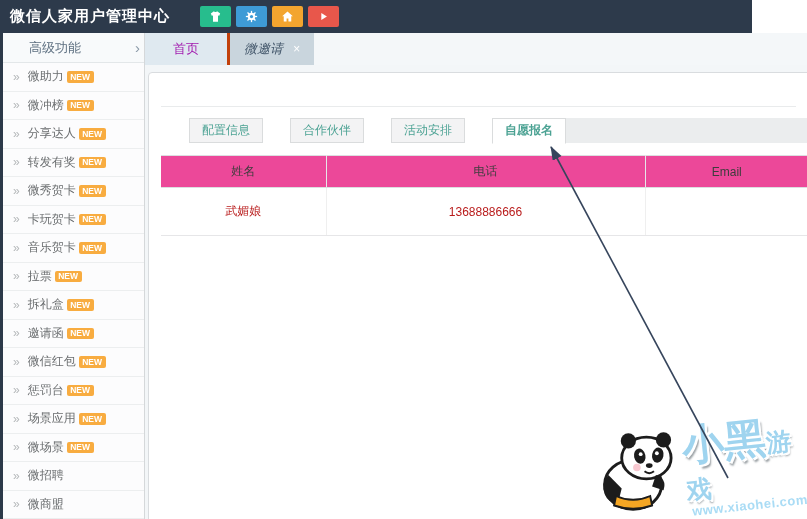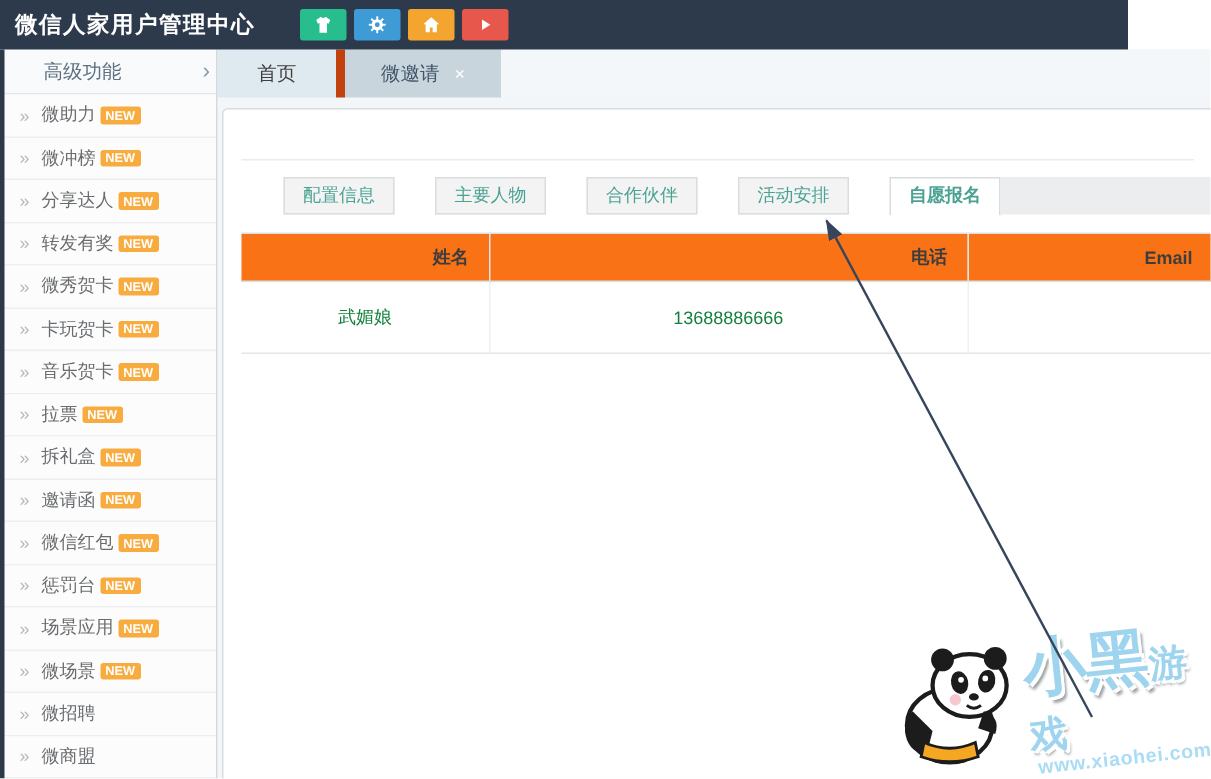--- a/index.html
+++ b/index.html
@@ -28,39 +28,39 @@
   .side-item { height:28.5px; display:flex; align-items:center; padding-left:10px;
     border-bottom:1px solid #eceeef; font-size:12px; color:#6a6d6f; background:#fcfcfd; cursor:pointer; }
   .side-item .dchev { color:#b5b8ba; font-size:12px; margin-right:8px; }
   .new-badge { background:#f8ac40; color:#fff; font-size:8.5px; font-weight:bold;
     padding:1.5px 3.5px; border-radius:2px; margin-left:3px; line-height:1; }
   .new-badge:empty { display:none; }
   
   .content { position:absolute; left:145px; top:33px; right:0; bottom:0; background:#f3f6f8; }
   .page-tabs { height:32px; display:flex; background:#f4f7f9; }
   .ptab { font-size:13px; display:flex; align-items:center; justify-content:center; cursor:pointer; }
-  .ptab-home { width:85px; background:#dfe9f0; color:#404040; border-right:6px solid #c2410c; }
-  .ptab-active { width:104px; background:#c9d5dd; color:#42566a; }
+  .ptab-home { width:85px; background:#dfe9f0; color:#a21caf; border-right:3px solid #c2410c; }
+  .ptab-active { width:84px; background:#c9d5dd; color:#42566a;font-style:italic; }
   .ptab-close { color:#fff; font-size:12px; margin-left:10px; cursor:pointer; }
   
   .panel { position:absolute; left:3px; top:39px; right:-2px; bottom:-2px; background:#fff;
     border:1px solid #d9dcdf; border-radius:4px 0 0 0; }
   .panel-spacer { height:33px; }
   .panel-hr { border:none; border-top:1px solid #e9ebec; margin:0 12px; }
   .strip { display:flex; align-items:stretch; height:25px; margin-top:11px; padding-left:40px; }
   .stab { font-size:12px; color:#4ba293; padding:0 12px; line-height:23px; background:#f3f3f4;
     border:1px solid #dadcdd; margin-right:27px; cursor:pointer; white-space:nowrap; }
   .stab.active { background:#fff; border-bottom:1px solid #fff; height:26px; margin-right:0; font-weight:bold; }
   .strip-filler { flex:1; background:#ebedee; }
   .section-title { font-size:14px; color:#7a7a7a; margin:21px 12px 0 12px; }
   .guest-table { margin:12px 0 0 12px; width:calc(100% - 12px); border-collapse:collapse; font-size:12px; }
-  .guest-table th { background:#f97316; border-top:1px solid #dcdee0; border-bottom:1px solid #dcdee0;
-    border-right:1px solid #e6e6e8; text-align:right; padding:7px 13px; color:#3d3d3d; font-weight:bold; }
+  .guest-table th { background:#ec4899; border-top:1px solid #dcdee0; border-bottom:1px solid #dcdee0;
+    border-right:1px solid #e6e6e8; text-align:center; padding:7px 13px; color:#3d3d3d; font-weight:normal; }
   .guest-table th:last-child, .guest-table td:last-child { border-right:none; }
-  .guest-table td { text-align:center; color:#15803d; padding:15px 8px; height:45px;
+  .guest-table td { text-align:center; color:#b91c1c; padding:15px 8px; height:45px;
     border-right:1px solid #efefef; border-bottom:1px solid #e6e6e8; }
   
   .arrow-overlay { position:absolute; left:0; top:0; width:807px; height:519px;
     pointer-events:none; z-index:60; }
   
   .watermark { position:absolute; right:0; bottom:0; width:210px; height:105px; z-index:55;
     display:flex; align-items:flex-end; pointer-events:none; }
   .wm-text { transform:rotate(-6deg); margin-left:-8px; margin-bottom:6px; }
   .wm-big { font-size:42px; font-weight:bold; color:#9fd4ef;
     text-shadow:-2px -2px 0 #fff,2px -2px 0 #fff,-2px 2px 0 #fff,2px 2px 0 #fff,3px 4px 2px #9aa0a4; }
@@ -215,21 +215,20 @@
       <span>微邀请</span>
       <span class="ptab-close">×</span>
     </div>
   </div>
 
   <div class="panel">
     <div class="panel-spacer"></div>
     <hr class="panel-hr">
     <div class="strip">
       <div class="stab">配置信息</div>
-      <div class="stab">主要人物</div>
       <div class="stab">合作伙伴</div>
       <div class="stab">活动安排</div>
       <div class="stab active">自愿报名</div>
       <div class="strip-filler"></div>
     </div>
 
 
     <table class="guest-table">
       <colgroup>
           <col style="width:165px">

